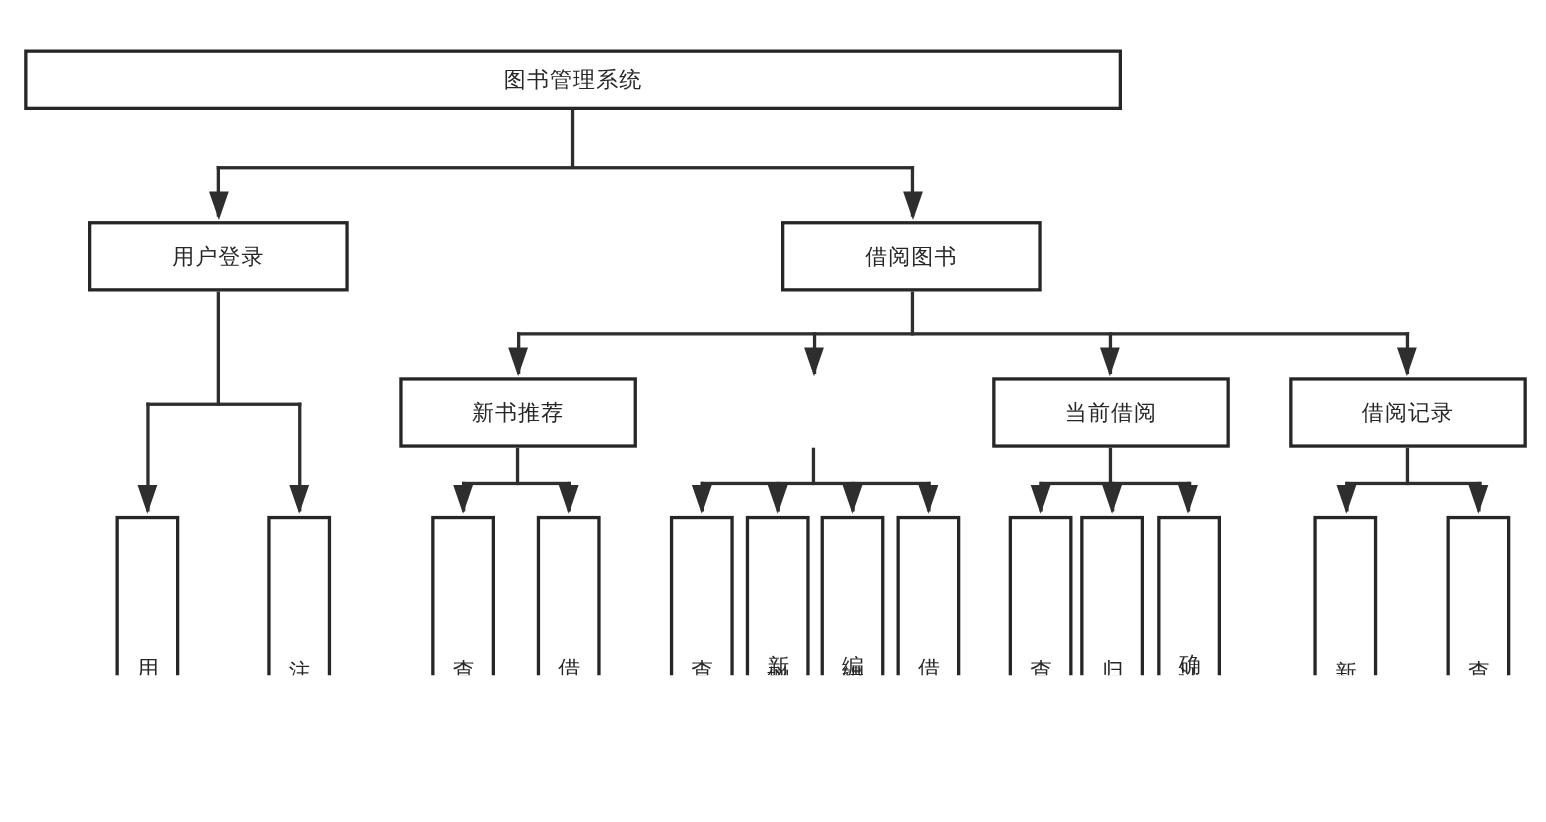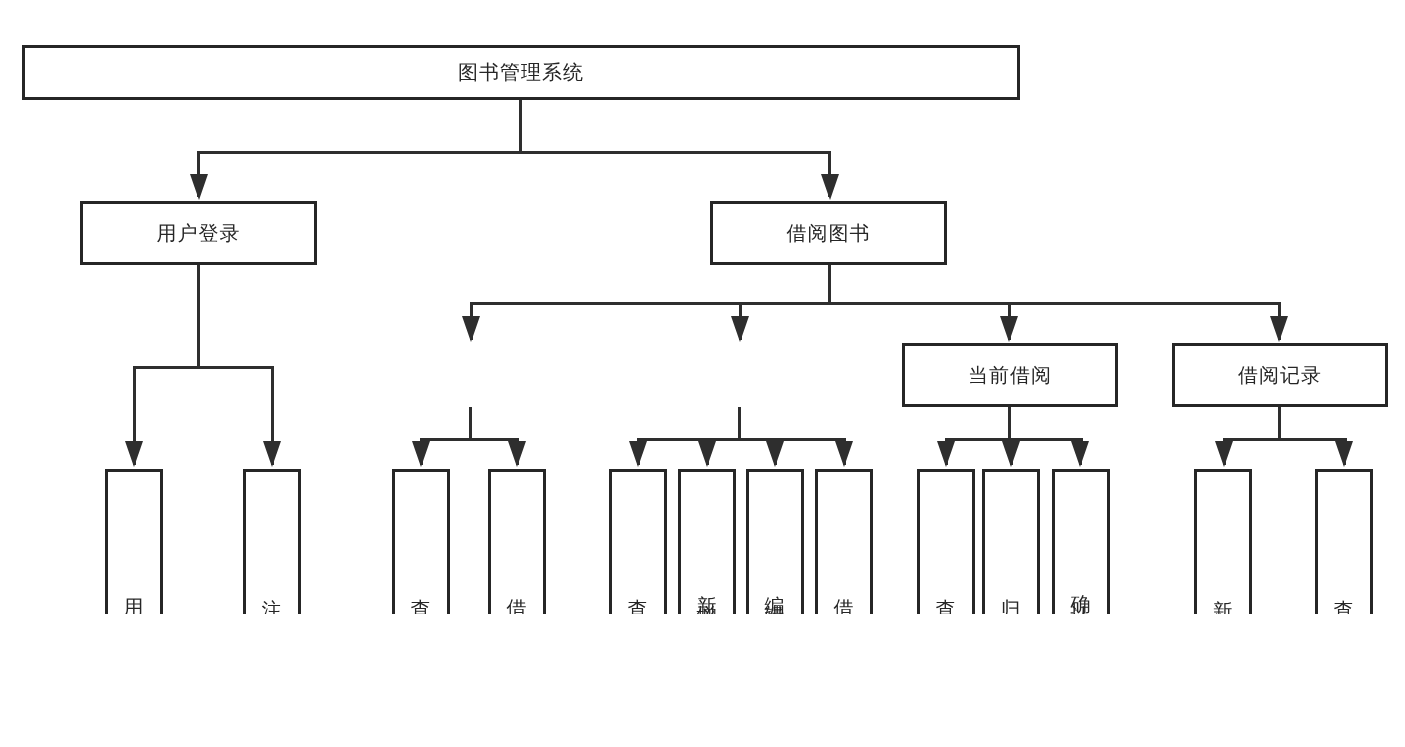--- a/index.html
+++ b/index.html
@@ -73,20 +73,23 @@
   </div>
 
   <div class="box" style="left:80px;top:169px;width:237px;height:64px;">
     <span>用户登录</span>
   </div>
 
   <div class="box" style="left:710px;top:169px;width:237px;height:64px;">
     <span>借阅图书</span>
   </div>
 
+  <div class="box" style="left:363px;top:311px;width:216px;height:64px;">
+    <span>新书推荐</span>
+  </div>
 
 
   <div class="box" style="left:902px;top:311px;width:216px;height:64px;">
     <span>当前借阅</span>
   </div>
 
   <div class="box" style="left:1172px;top:311px;width:216px;height:64px;">
     <span>借阅记录</span>
   </div>
 

